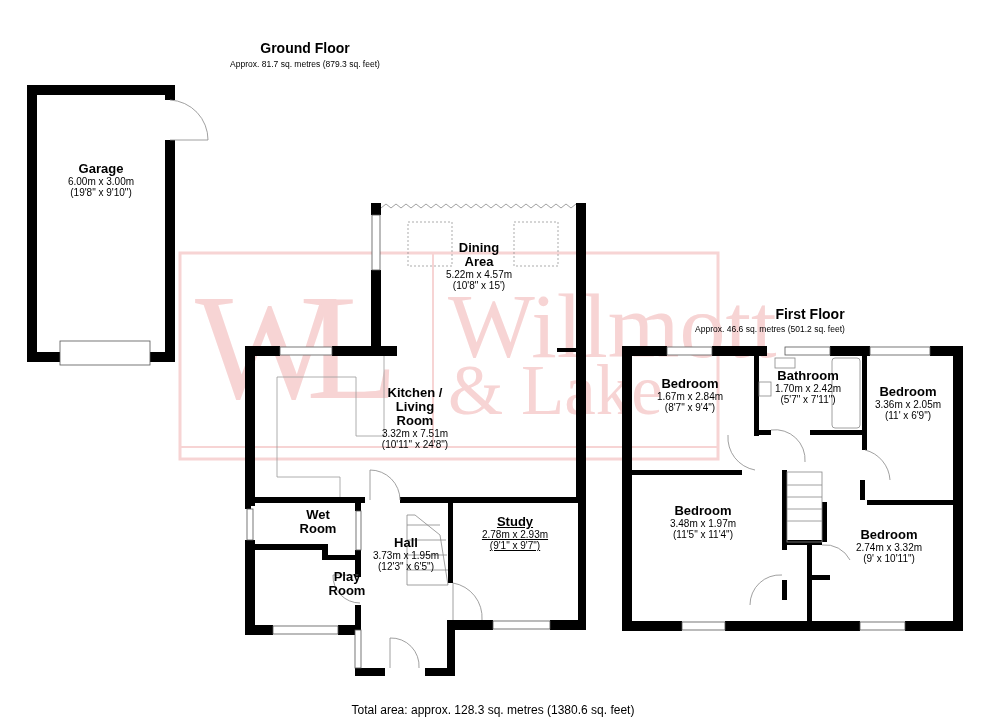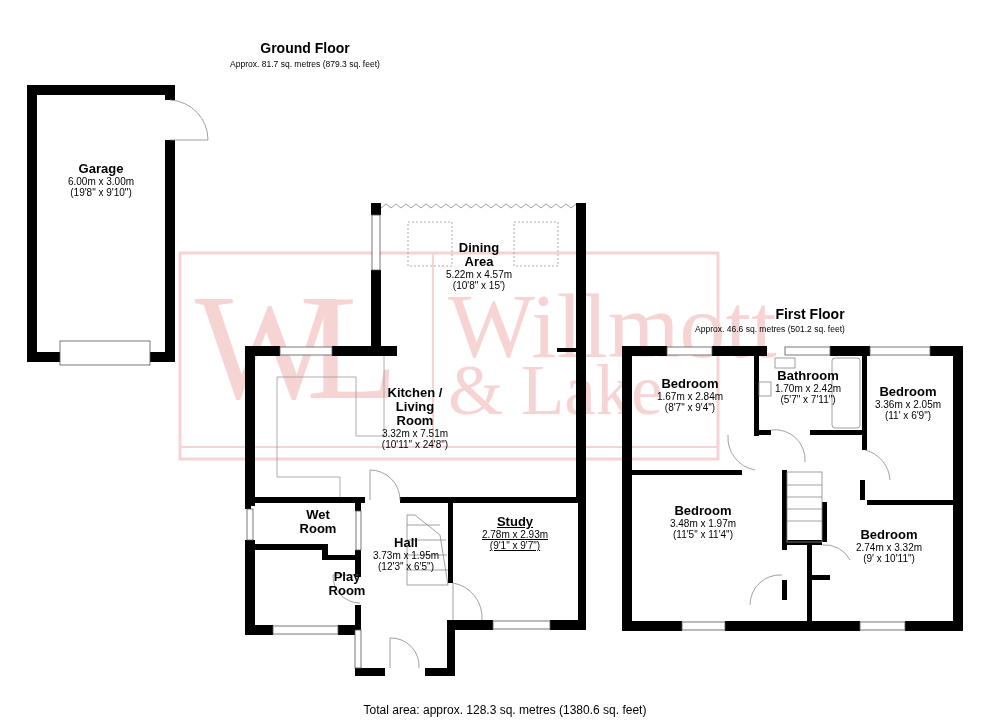--- a/index.html
+++ b/index.html
@@ -241,13 +241,13 @@
   <div class="room-dim">3.48m x 1.97m</div>
   <div class="room-dim">(11'5" x 11'4")</div>
 </div>
 
 <div class="t" style="left:889px; top:528px;">
   <div class="room-name">Bedroom</div>
   <div class="room-dim">2.74m x 3.32m</div>
   <div class="room-dim">(9' x 10'11")</div>
 </div>
 
-<div class="t total" style="left:493px; top:704px;margin-left:12px;">Total area: approx. 128.3 sq. metres (1380.6 sq. feet)</div>
+<div class="t total" style="left:493px; top:704px;">Total area: approx. 128.3 sq. metres (1380.6 sq. feet)</div>
 
 </body></html>

